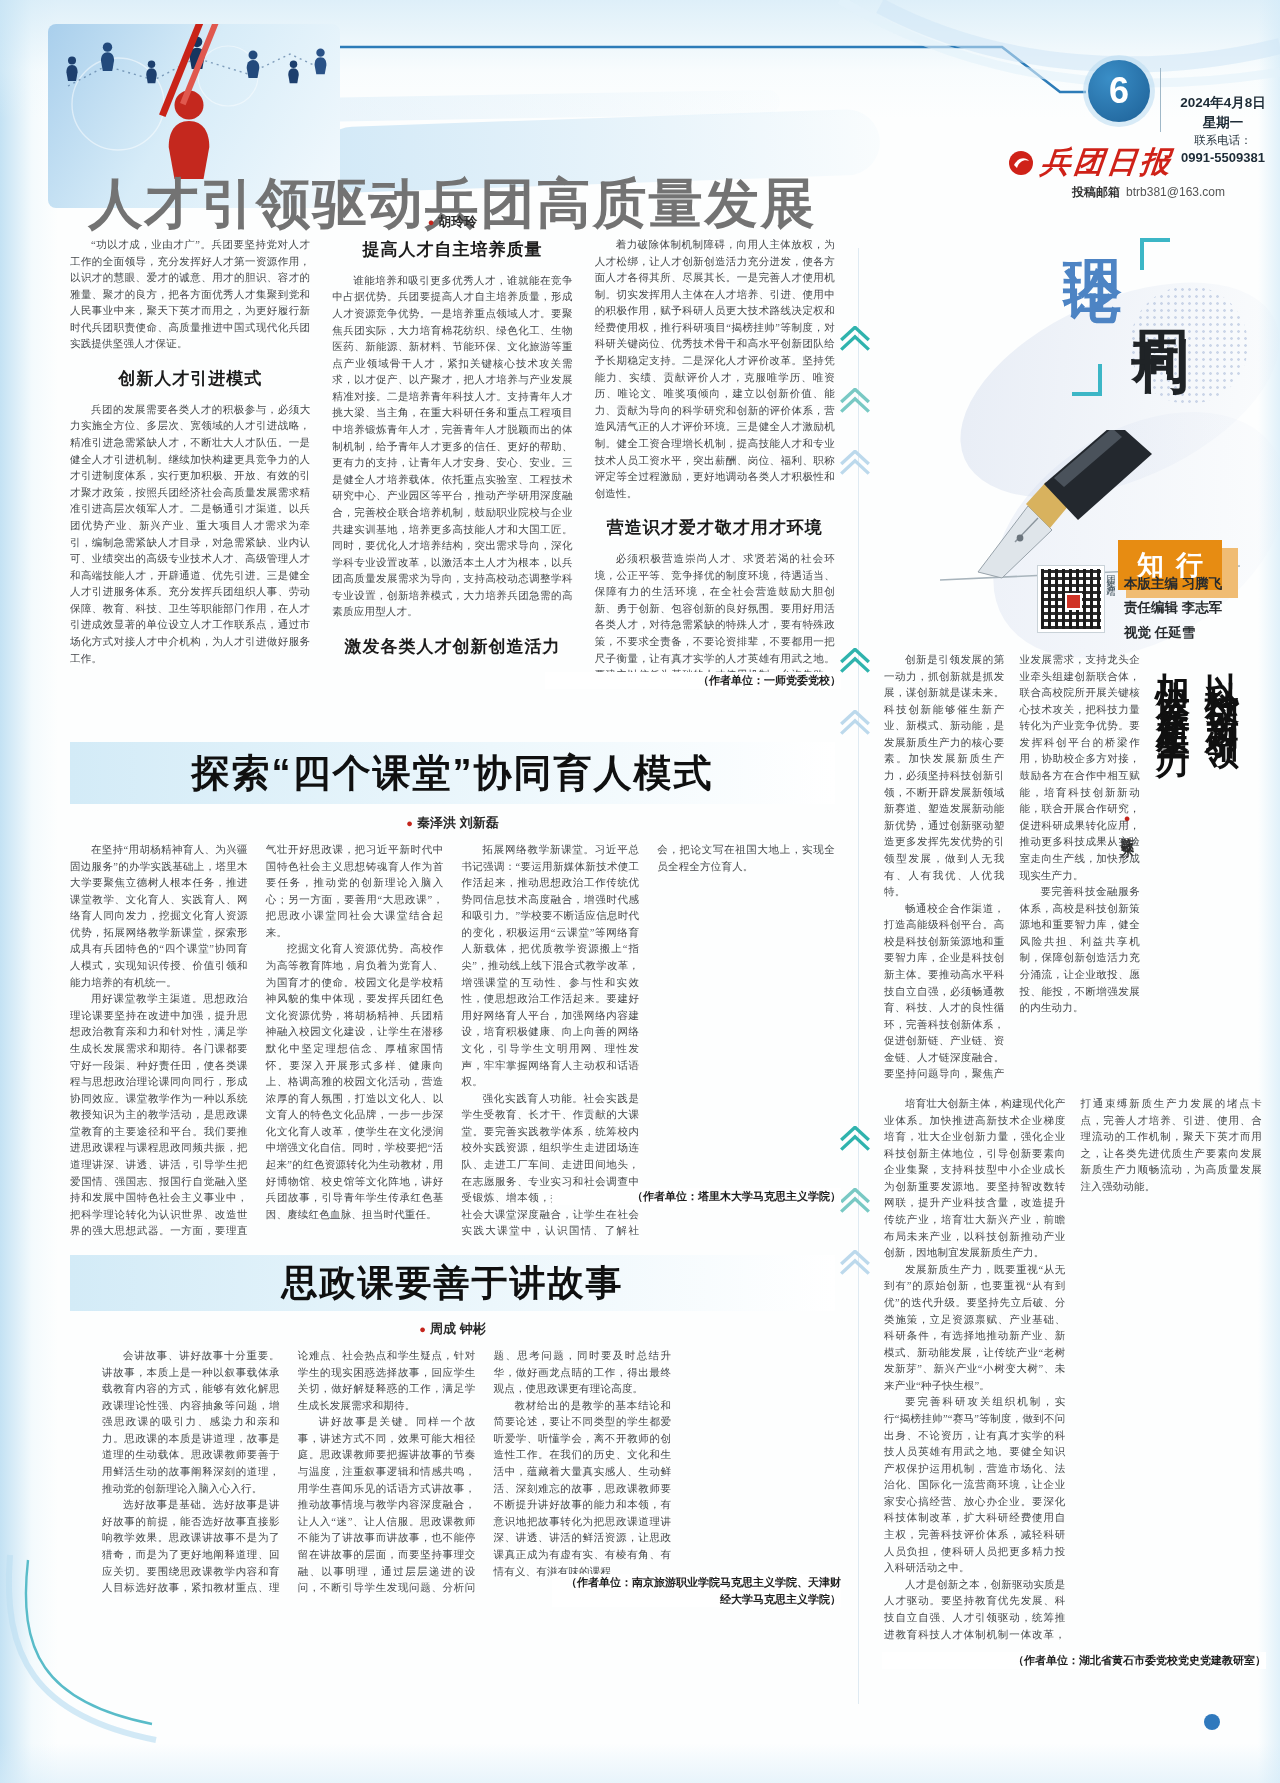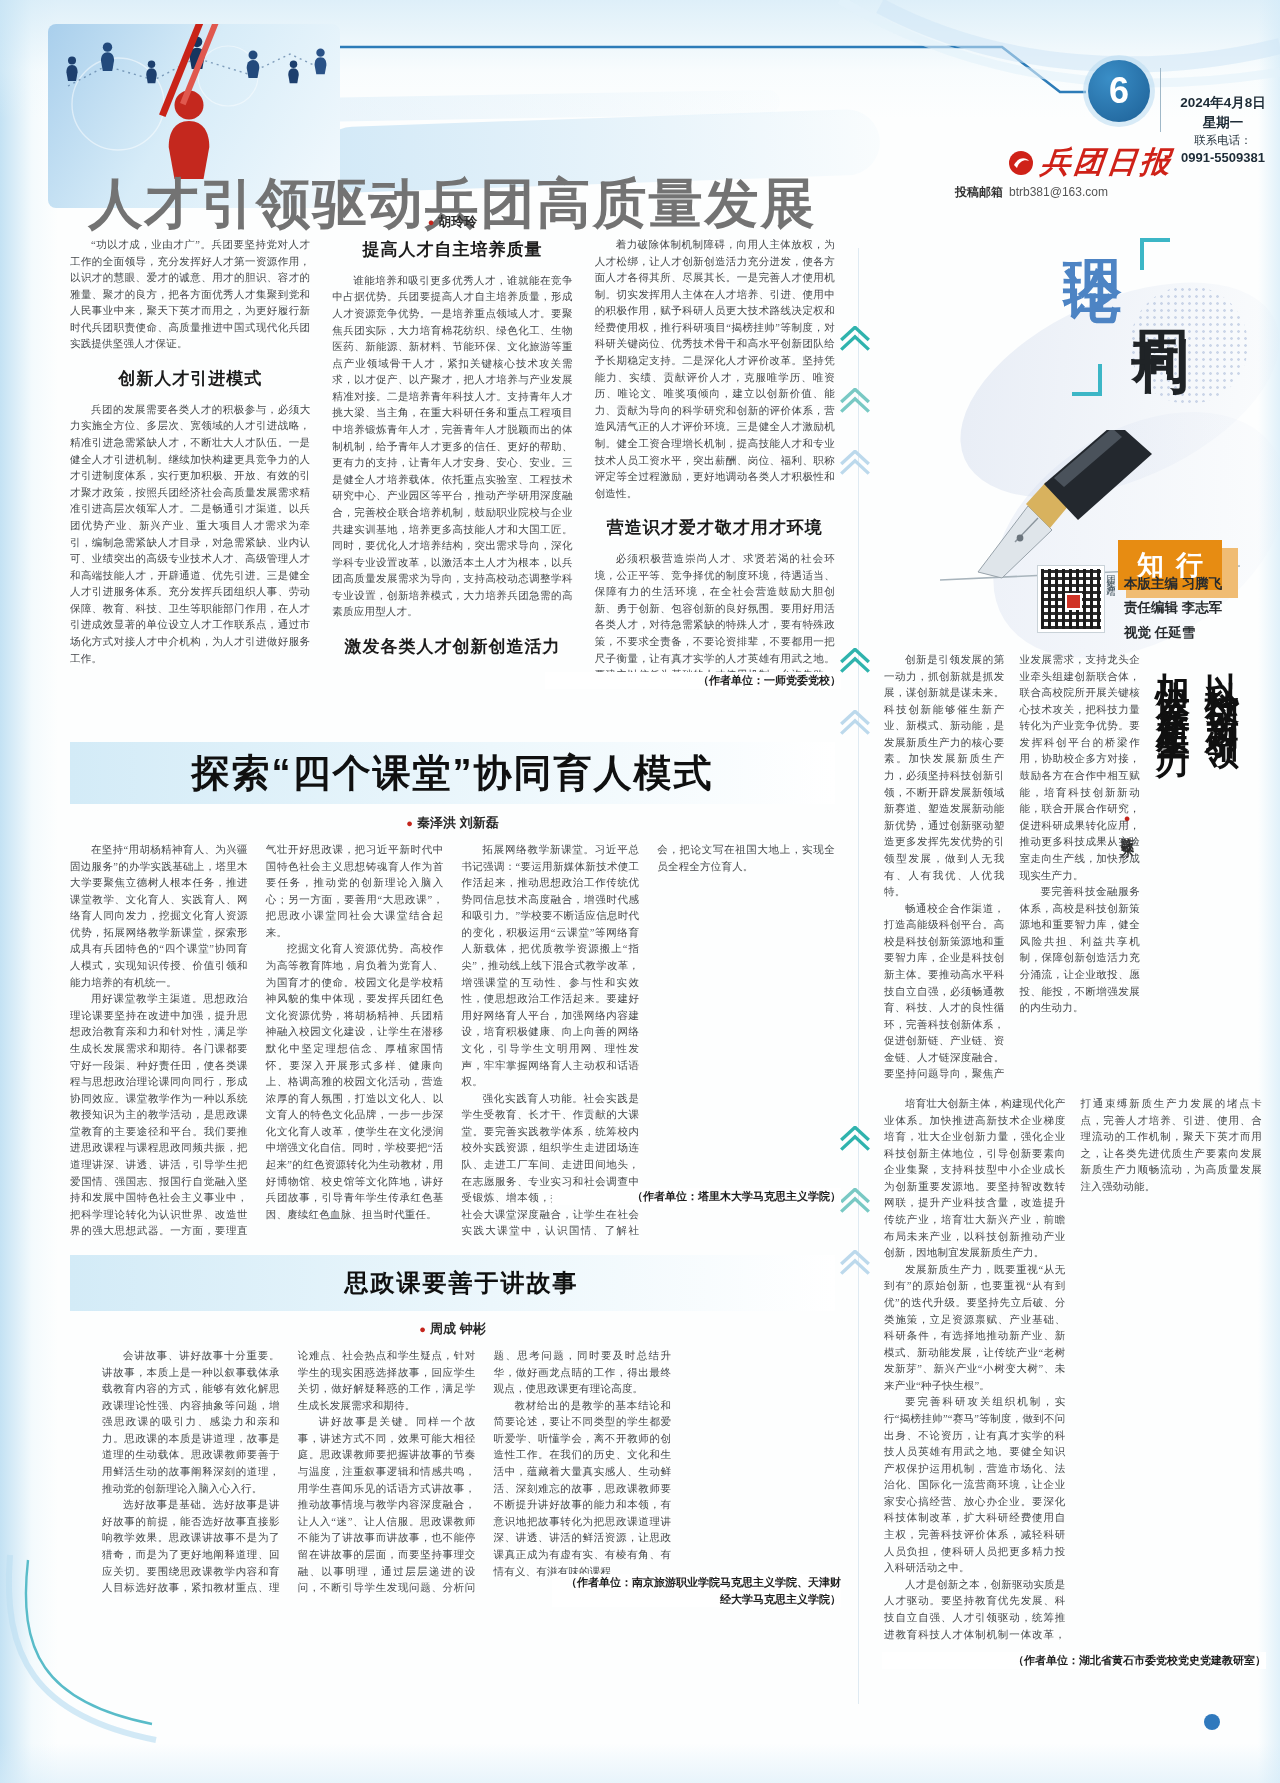--- a/index.html
+++ b/index.html
@@ -39,21 +39,21 @@
   .date-rule { position:absolute; left:1160px; top:68px; width:1px; height:64px; background:#9fb8c8; }
   .date-block { position:absolute; left:1168px; top:62px; width:110px; color:#1d2b36; text-align:center;margin-top:31px; }
   .date-line1 { font-size:13.5px; font-weight:bold; line-height:1.45; }
   .date-line2 { font-size:13.5px; font-weight:bold; line-height:1.45; }
   .date-line3 { font-size:11.5px; line-height:1.5; color:#24323d; }
   .date-line4 { font-size:13px; font-weight:bold; line-height:1.4; }
   .masthead { position:absolute; left:975px; top:142px; width:230px; text-align:center; }
   .masthead-row { display:flex; align-items:center; justify-content:center; gap:6px; }
   .masthead-name { font-family:"Liberation Serif", serif; font-style:italic; font-weight:900;
     font-size:30px; color:#cf2218; letter-spacing:3px; transform:skewX(-6deg); }
-  .mast-email { position:absolute; left:955px; top:184px; width:270px; text-align:left; font-size:12px; color:#555; }
+  .mast-email { position:absolute; left:955px; top:184px; width:270px; text-align:right; font-size:12px; color:#555; }
   .mast-email b { color:#333; margin-right:6px; }
 
   
   .photo { position:absolute; left:48px; top:24px; width:292px; height:184px; border-radius:8px; overflow:hidden;
     background:linear-gradient(120deg,#a9cfec 0%, #d7ecf8 45%, #f2f9fd 100%); }
 
   
   .body-text { font-family:"Liberation Serif", serif; font-size:10.5px; line-height:1.58;
     color:#45484b; text-align:justify; letter-spacing:.2px; }
   .body-text p.body-p { margin:0; text-indent:2em; }
@@ -219,21 +219,21 @@
   <div class="body-text flow4" style="left:70px; top:842px; width:765px; height:398px;">
       <p class="body-p">在坚持“用胡杨精神育人、为兴疆固边服务”的办学实践基础上，塔里木大学要聚焦立德树人根本任务，推进课堂教学、文化育人、实践育人、网络育人同向发力，挖掘文化育人资源优势，拓展网络教学新课堂，探索形成具有兵团特色的“四个课堂”协同育人模式，实现知识传授、价值引领和能力培养的有机统一。</p>
       <p class="body-p">用好课堂教学主渠道。思想政治理论课要坚持在改进中加强，提升思想政治教育亲和力和针对性，满足学生成长发展需求和期待。各门课都要守好一段渠、种好责任田，使各类课程与思想政治理论课同向同行，形成协同效应。课堂教学作为一种以系统教授知识为主的教学活动，是思政课堂教育的主要途径和平台。我们要推进思政课程与课程思政同频共振，把道理讲深、讲透、讲活，引导学生把爱国情、强国志、报国行自觉融入坚持和发展中国特色社会主义事业中，把科学理论转化为认识世界、改造世界的强大思想武器。一方面，要理直气壮开好思政课，把习近平新时代中国特色社会主义思想铸魂育人作为首要任务，推动党的创新理论入脑入心；另一方面，要善用“大思政课”，把思政小课堂同社会大课堂结合起来。</p>
       <p class="body-p">挖掘文化育人资源优势。高校作为高等教育阵地，肩负着为党育人、为国育才的使命。校园文化是学校精神风貌的集中体现，要发挥兵团红色文化资源优势，将胡杨精神、兵团精神融入校园文化建设，让学生在潜移默化中坚定理想信念、厚植家国情怀。要深入开展形式多样、健康向上、格调高雅的校园文化活动，营造浓厚的育人氛围，打造以文化人、以文育人的特色文化品牌，一步一步深化文化育人改革，使学生在文化浸润中增强文化自信。同时，学校要把“活起来”的红色资源转化为生动教材，用好博物馆、校史馆等文化阵地，讲好兵团故事，引导青年学生传承红色基因、赓续红色血脉、担当时代重任。</p>
       <p class="body-p">拓展网络教学新课堂。习近平总书记强调：“要运用新媒体新技术使工作活起来，推动思想政治工作传统优势同信息技术高度融合，增强时代感和吸引力。”学校要不断适应信息时代的变化，积极运用“云课堂”等网络育人新载体，把优质教学资源搬上“指尖”，推动线上线下混合式教学改革，增强课堂的互动性、参与性和实效性，使思想政治工作活起来。要建好用好网络育人平台，加强网络内容建设，培育积极健康、向上向善的网络文化，引导学生文明用网、理性发声，牢牢掌握网络育人主动权和话语权。</p>
       <p class="body-p">强化实践育人功能。社会实践是学生受教育、长才干、作贡献的大课堂。要完善实践教学体系，统筹校内校外实践资源，组织学生走进团场连队、走进工厂车间、走进田间地头，在志愿服务、专业实习和社会调查中受锻炼、增本领，推动思政小课堂与社会大课堂深度融合，让学生在社会实践大课堂中，认识国情、了解社会，把论文写在祖国大地上，实现全员全程全方位育人。</p>
     </div>
   <div class="attrib" style="left:552px; top:1188px; width:283px;">（作者单位：塔里木大学马克思主义学院）</div>
 
   <div class="band" style="top:1255px; height:56px;">
-    <div class="band-title" style="font-size:24px; line-height:56px;padding-left:9px;">思政课要善于讲故事</div>
+    <div class="band-title" style="font-size:36px; line-height:56px;">思政课要善于讲故事</div>
   </div>
   <div class="byline" style="left:70px; top:1320px; width:765px;">
     <span class="dot">●</span><span>周成 钟彬</span>
   </div>
   <div class="body-text flow4" style="left:70px; top:1348px; width:765px; height:262px;margin-left:32px;">
       <p class="body-p">会讲故事、讲好故事十分重要。讲故事，本质上是一种以叙事载体承载教育内容的方式，能够有效化解思政课理论性强、内容抽象等问题，增强思政课的吸引力、感染力和亲和力。思政课的本质是讲道理，故事是道理的生动载体。思政课教师要善于用鲜活生动的故事阐释深刻的道理，推动党的创新理论入脑入心入行。</p>
       <p class="body-p">选好故事是基础。选好故事是讲好故事的前提，能否选好故事直接影响教学效果。思政课讲故事不是为了猎奇，而是为了更好地阐释道理、回应关切。要围绕思政课教学内容和育人目标选好故事，紧扣教材重点、理论难点、社会热点和学生疑点，针对学生的现实困惑选择故事，回应学生关切，做好解疑释惑的工作，满足学生成长发展需求和期待。</p>
       <p class="body-p">讲好故事是关键。同样一个故事，讲述方式不同，效果可能大相径庭。思政课教师要把握讲故事的节奏与温度，注重叙事逻辑和情感共鸣，用学生喜闻乐见的话语方式讲故事，推动故事情境与教学内容深度融合，让人入“迷”、让人信服。思政课教师不能为了讲故事而讲故事，也不能停留在讲故事的层面，而要坚持事理交融、以事明理，通过层层递进的设问，不断引导学生发现问题、分析问题、思考问题，同时要及时总结升华，做好画龙点睛的工作，得出最终观点，使思政课更有理论高度。</p>
       <p class="body-p">教材给出的是教学的基本结论和简要论述，要让不同类型的学生都爱听爱学、听懂学会，离不开教师的创造性工作。在我们的历史、文化和生活中，蕴藏着大量真实感人、生动鲜活、深刻难忘的故事，思政课教师要不断提升讲好故事的能力和本领，有意识地把故事转化为把思政课道理讲深、讲透、讲活的鲜活资源，让思政课真正成为有虚有实、有棱有角、有情有义、有滋有味的课程。</p>
     </div>

